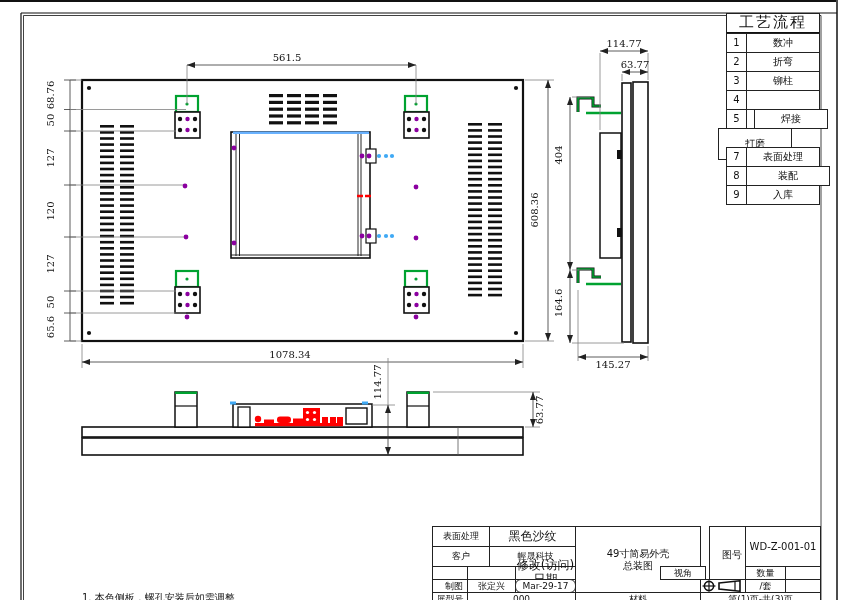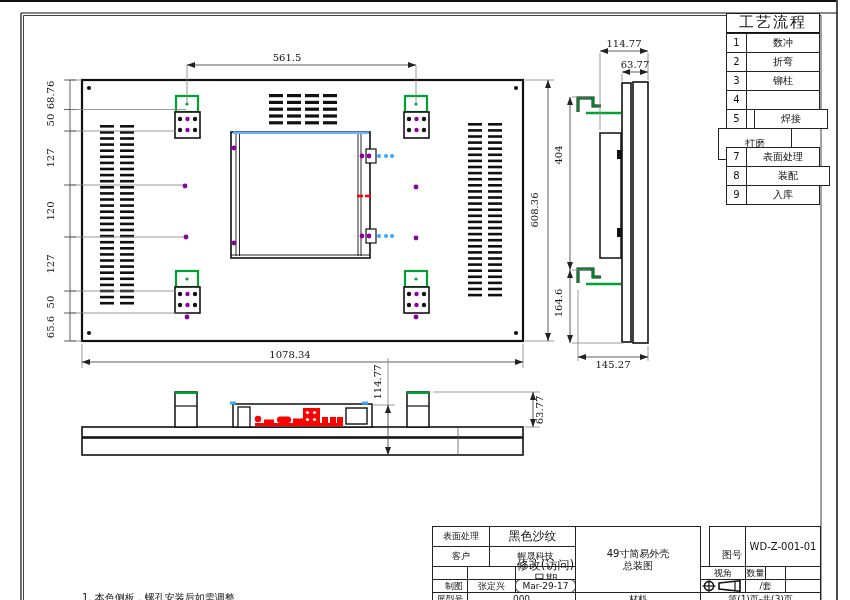--- a/index.html
+++ b/index.html
@@ -439,22 +439,22 @@
     <div class="cell" style="left:432px;top:579px;width:36px;height:14px;padding-left:8px;">制图</div>
     <div class="cell" style="left:467px;top:579px;width:49px;height:14px;">张定兴</div>
     <div class="cell" style="left:515px;top:579px;width:61px;height:14px;border-radius:6px;">Mar-29-17</div>
     <div class="cell" style="left:432px;top:592px;width:36px;height:15px;">屏型号</div>
     <div class="cell" style="left:467px;top:592px;width:109px;height:15px;">000</div>
     <div class="cell big" style="left:575px;top:526px;width:126px;height:67px;">49寸简易外壳
 总装图</div>
     <div class="cell" style="left:575px;top:592px;width:126px;height:15px;">材料</div>
     <div class="cell big" style="left:700px;top:526px;width:46px;height:57px;margin-left:9px;">图号</div>
     <div class="cell big" style="left:745px;top:526px;width:76px;height:41px;">WD-Z-001-01</div>
-    <div class="cell" style="left:700px;top:566px;width:46px;height:14px;">视角</div>
-    <div class="cell" style="left:745px;top:566px;width:21px;height:14px;text-align:center;">数量</div>
+    <div class="cell" style="left:660px;top:566px;width:46px;height:14px;">视角</div>
+    <div class="cell" style="left:745px;top:566px;width:41px;height:14px;text-align:center;">数量</div>
     <div class="cell" style="left:785px;top:566px;width:36px;height:14px;"></div>
     <div class="cell" style="left:700px;top:579px;width:46px;height:14px;">
       <svg width="42" height="12" viewBox="0 0 42 12">
         <circle cx="7" cy="6" r="4.6" fill="none" stroke="#111" stroke-width="1.6"></circle>
         <line x1="0.5" y1="6" x2="13.5" y2="6" stroke="#111" stroke-width="1.2"></line>
         <line x1="7" y1="0.5" x2="7" y2="11.5" stroke="#111" stroke-width="1.2"></line>
         <path d="M17,3 L38,0.8 L38,11.2 L17,9 Z" fill="none" stroke="#111" stroke-width="1.6"></path>
         <line x1="33" y1="1.3" x2="33" y2="10.7" stroke="#111" stroke-width="1.2"></line>
       </svg>
     </div>

